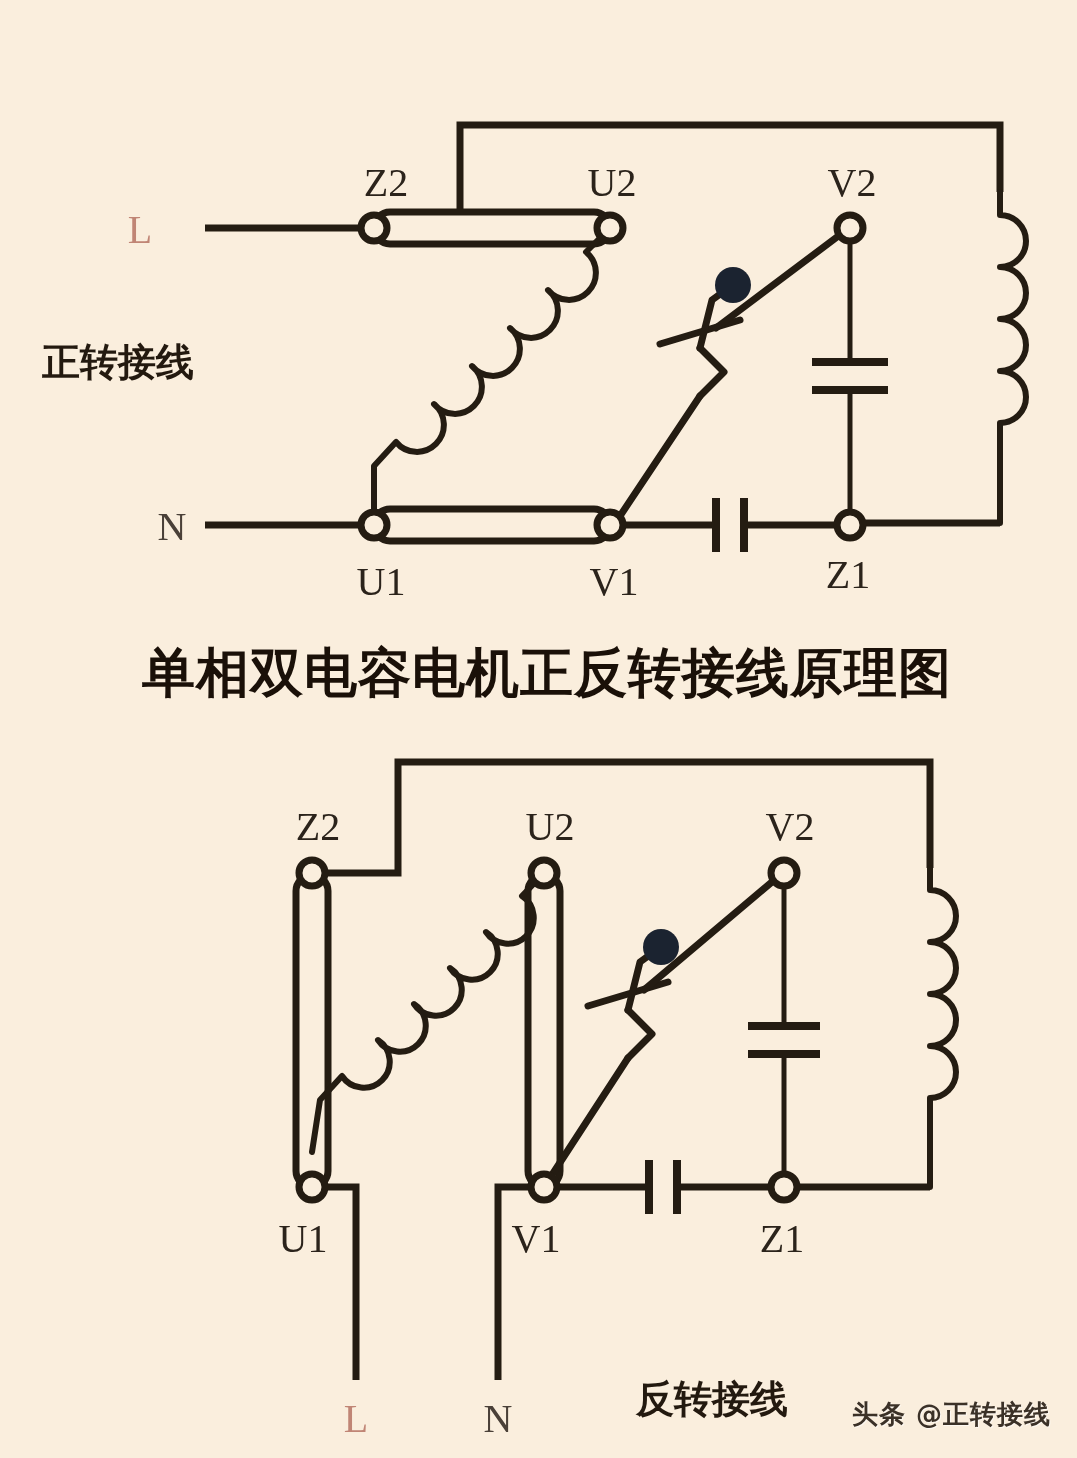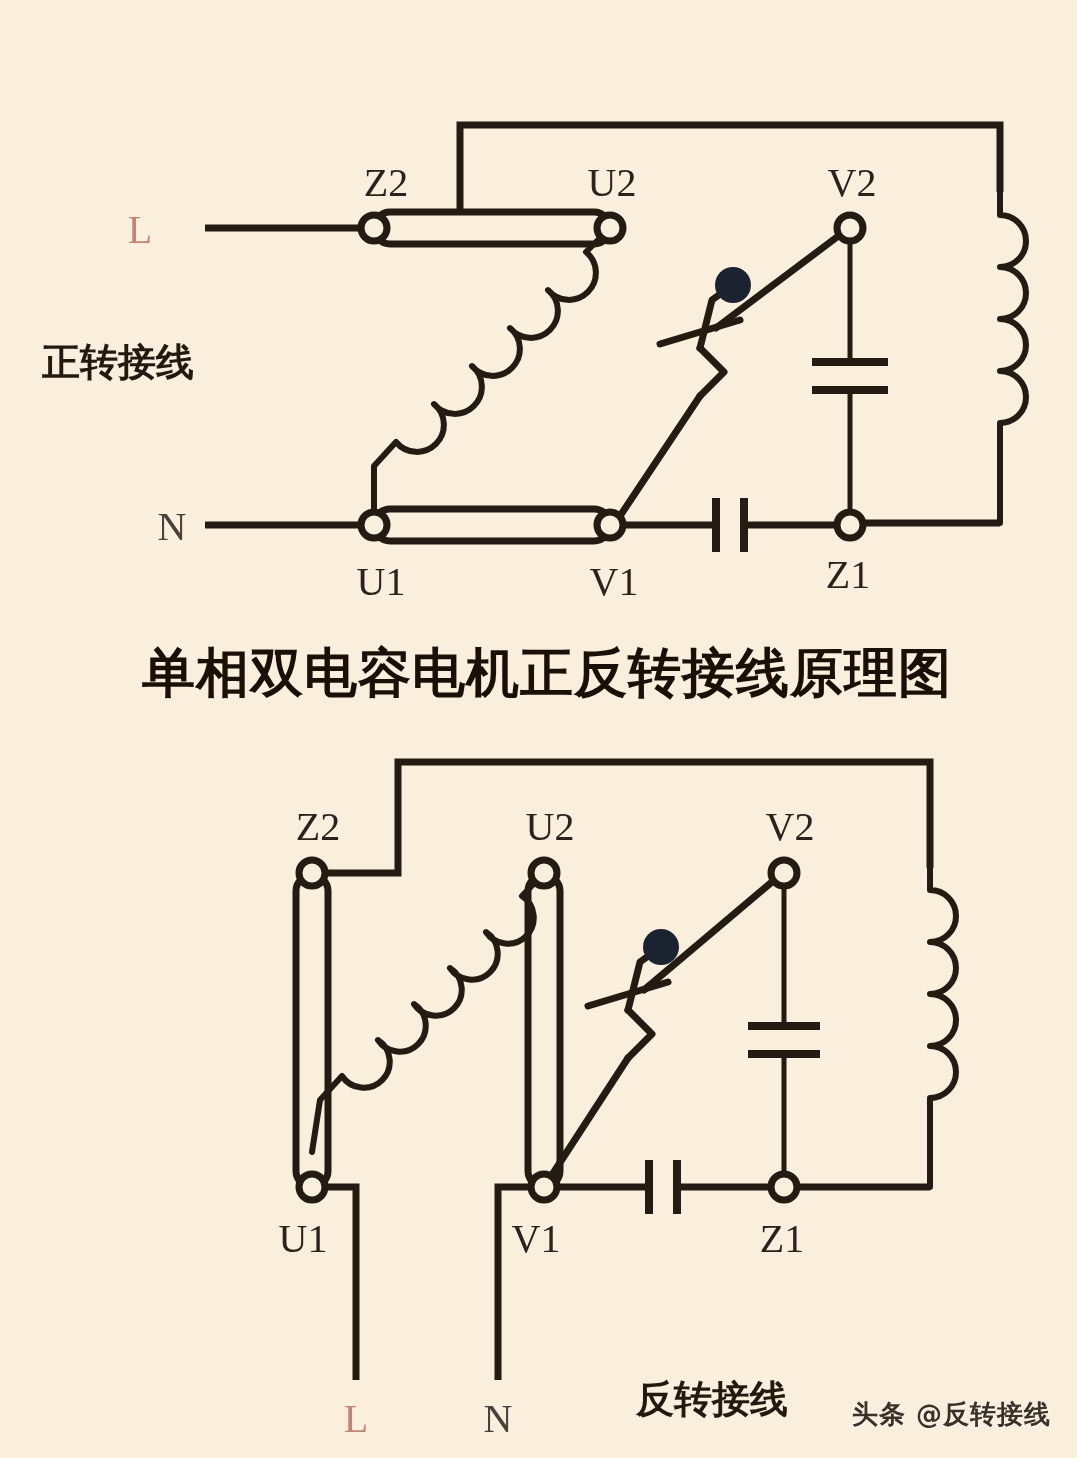--- a/index.html
+++ b/index.html
@@ -198,15 +198,15 @@
     <text class="lbl" x="536" y="512" text-anchor="middle">V1</text>
     <text class="lbl" x="782" y="512" text-anchor="middle">Z1</text>
 
     <text class="lbl-l" x="356" y="692" text-anchor="middle">L</text>
     <text class="lbl-n" x="498" y="692" text-anchor="middle">N</text>
 
     <text class="cn-lbl" x="636" y="672">反转接线</text>
   </svg>
   </div>
 
-  <div class="watermark">头条 @反转接线</div>
+  <div class="watermark">头条 @正转接线</div>
 
 </div>
 
 </body></html>

